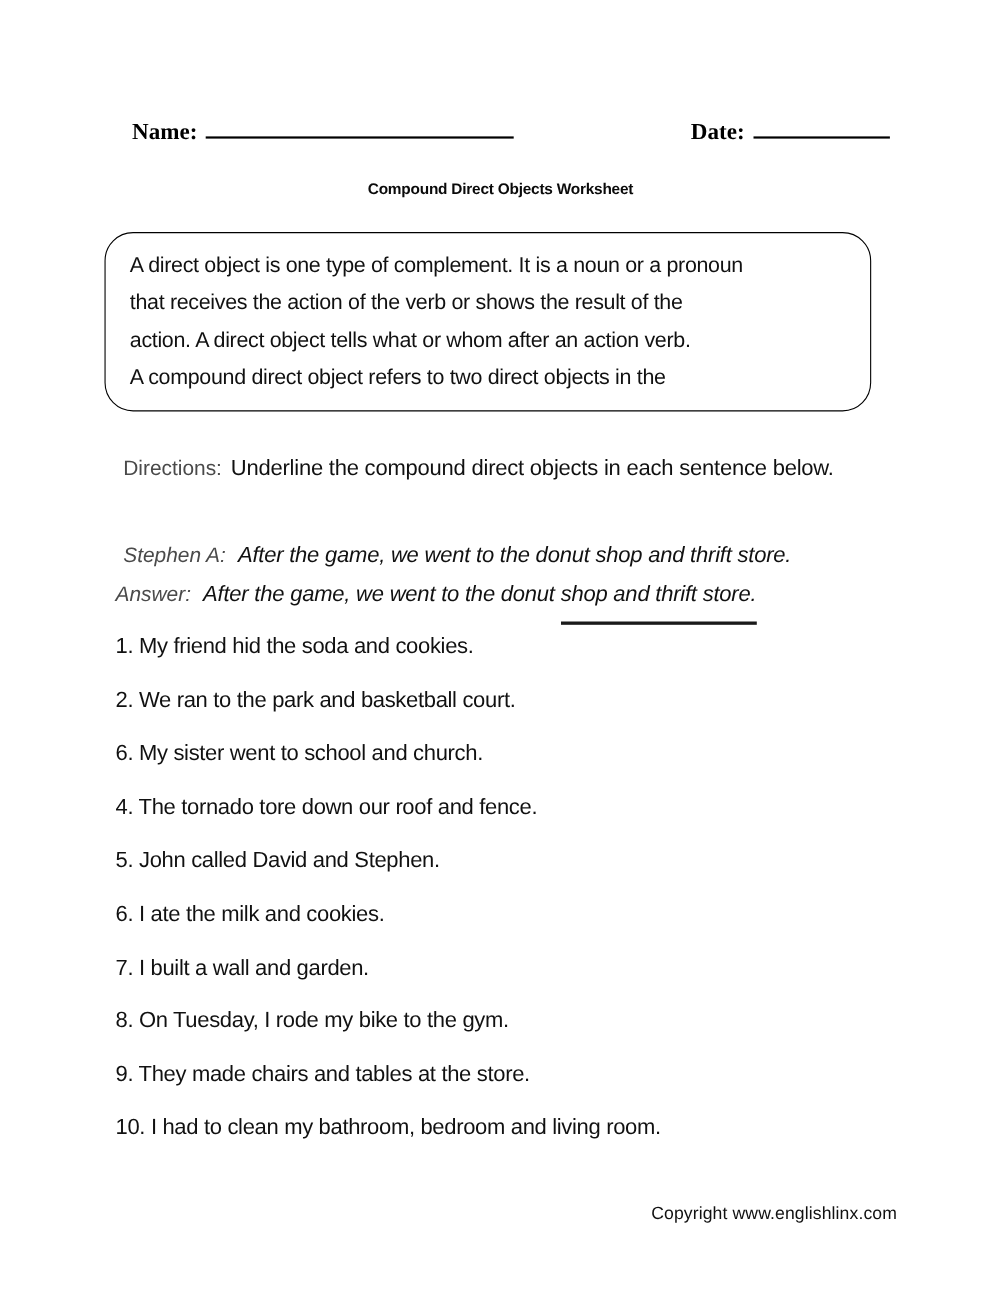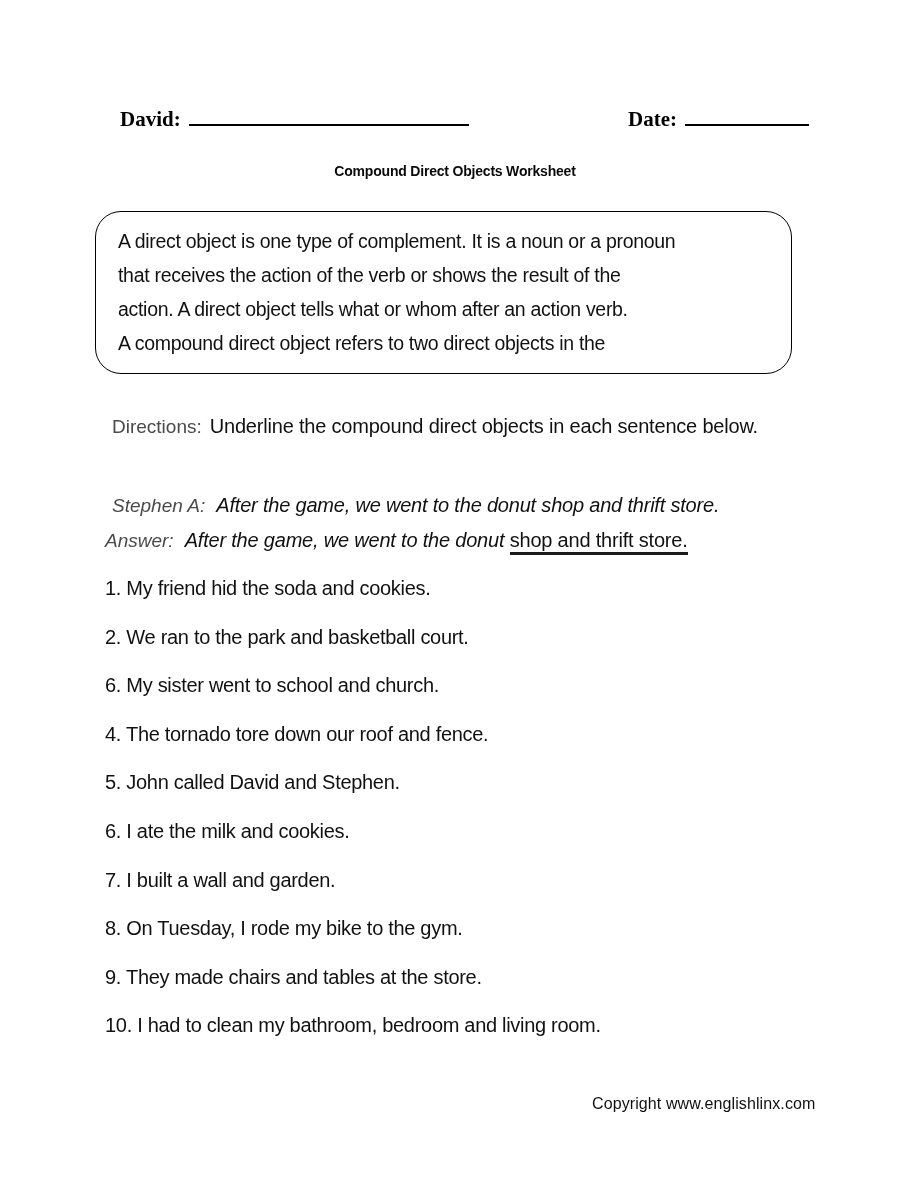--- a/index.html
+++ b/index.html
@@ -112,24 +112,25 @@
     top: 529px;
     white-space: nowrap;
     font-size: 20px;
   }
   .italic-sentence {
     font-style: italic;
     letter-spacing: -0.2px;
     color: #111111;
   }
   .underlined-part {
+    font-style: italic;
     letter-spacing: -0.2px;
     color: #111111;
     border-bottom: 3px solid #1a1a1a;
-    padding-bottom: 1px;
+    padding-bottom: 14px;
   }
 
   
   .sentence-list {
     position: absolute;
     left: 105px;
     top: 577px;
     width: 700px;
   }
   .sentence {
@@ -150,21 +151,21 @@
     color: #111111;
   }
 </style>
 </head>
 <body>
 
 <div class="page">
 
   <div class="header-row">
     <div class="name-group">
-      <span>David:</span><span class="blank-line name-blank"></span>
+      <span>Name:</span><span class="blank-line name-blank"></span>
     </div>
     <div class="date-group">
       <span>Date:</span><span class="blank-line date-blank"></span>
     </div>
   </div>
 
   <div class="title">Compound Direct Objects Worksheet</div>
 
   <div class="definition-box">
     <div class="definition-line">A direct object is one type of complement. It is a noun or a pronoun</div>

